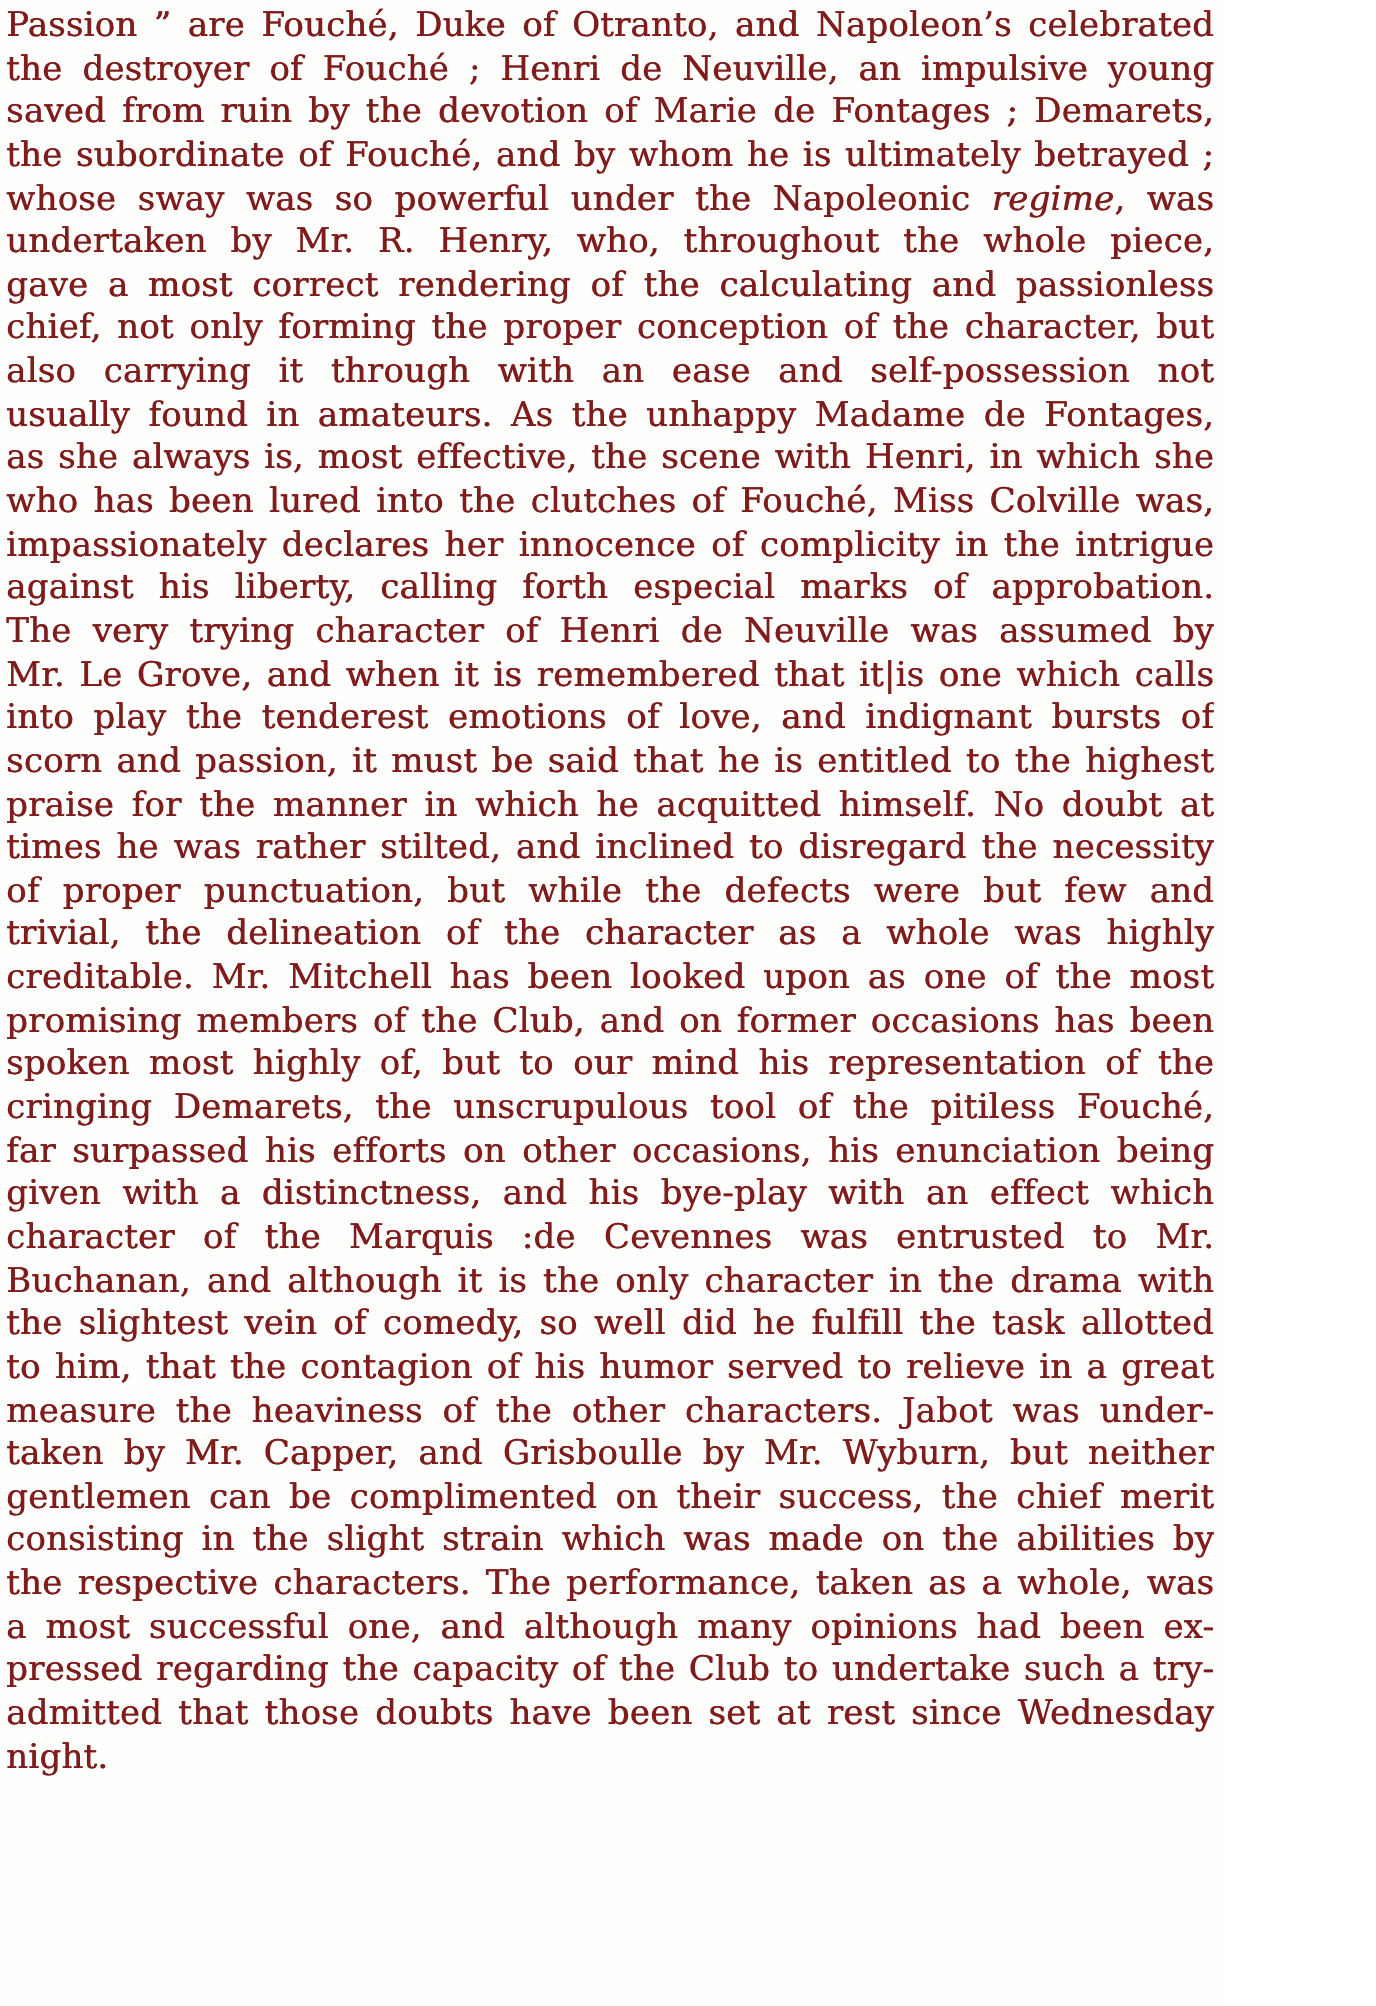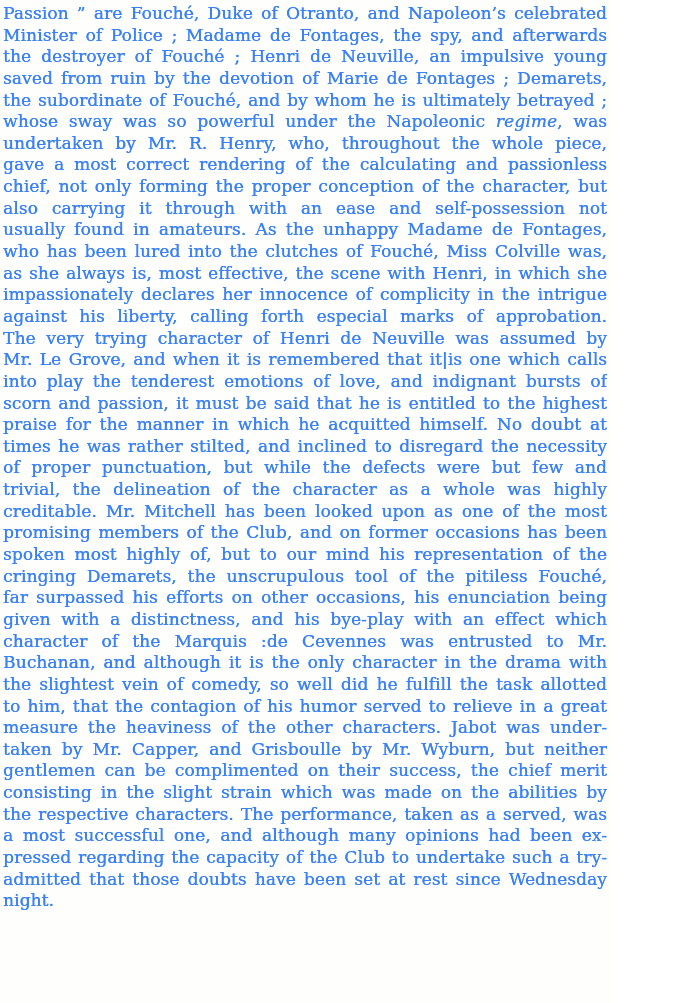--- a/index.html
+++ b/index.html
@@ -5,21 +5,21 @@
   html, body {
     margin: 0;
     padding: 0;
     background: #ffffff;
   }
   .page {
     box-sizing: border-box;
     width: 612px;
     height: 1003px;
     background: #fefefd;
-    color: #3b82f6;
+    color: #7f1d1d;
     font-family: "DejaVu Serif", serif;
     font-size: 17px;
     line-height: 21.65px;
     padding: 3px 5px 16px 3px;
     overflow: hidden;
   }
   .text-column {
     width: 100%;
   }
   .line {
@@ -44,32 +44,31 @@
   .text-column {
     text-shadow: 0.3px 0 0 currentColor;
   }
 </style>
 </head>
 <body>
 
 <div class="page">
   <div class="text-column">
       <div class="line"><span>Passion ” are Fouché, Duke of Otranto, and Napoleon’s celebrated</span></div>
-      <div class="line"><span>Minister of Police ; Madame de Fontages, the spy, and afterwards</span></div>
       <div class="line"><span>the destroyer of Fouché ; Henri de Neuville, an impulsive young</span></div>
       <div class="line"><span>saved from ruin by the devotion of Marie de Fontages ; Demarets,</span></div>
       <div class="line"><span>the subordinate of Fouché, and by whom he is ultimately betrayed ;</span></div>
       <div class="line"><span>whose sway was so powerful under the Napoleonic </span><em>regime</em><span>, was</span></div>
       <div class="line"><span>undertaken by Mr. R. Henry, who, throughout the whole piece,</span></div>
       <div class="line"><span>gave a most correct rendering of the calculating and passionless</span></div>
       <div class="line"><span>chief, not only forming the proper conception of the character, but</span></div>
       <div class="line"><span>also carrying it through with an ease and self-possession not</span></div>
       <div class="line"><span>usually found in amateurs.  As the unhappy Madame de Fontages,</span></div>
+      <div class="line"><span>as she always is, most effective, the scene with Henri, in which she</span></div>
       <div class="line"><span>who has been lured into the  clutches of Fouché, Miss Colville was,</span></div>
-      <div class="line"><span>as she always is, most effective, the scene with Henri, in which she</span></div>
       <div class="line"><span>impassionately declares her innocence of complicity in the intrigue</span></div>
       <div class="line"><span>against his liberty, calling forth especial marks of approbation.</span></div>
       <div class="line"><span>The very trying character of Henri de Neuville was assumed by</span></div>
       <div class="line"><span>Mr. Le Grove, and when it is remembered that it|is one which calls</span></div>
       <div class="line"><span>into play the tenderest emotions of love, and indignant bursts of</span></div>
       <div class="line"><span>scorn and passion, it must be said that he is entitled to the highest</span></div>
       <div class="line"><span>praise for the manner in which he acquitted himself.  No doubt at</span></div>
       <div class="line"><span>times he was rather stilted, and inclined to disregard the necessity</span></div>
       <div class="line"><span>of proper punctuation, but while the defects were but few and</span></div>
       <div class="line"><span>trivial, the delineation of the character as a whole was highly</span></div>
@@ -80,19 +79,19 @@
       <div class="line"><span>far surpassed his efforts on other occasions, his enunciation being</span></div>
       <div class="line"><span>given with a distinctness, and his bye-play with an effect which</span></div>
       <div class="line"><span>character of the Marquis :de Cevennes was entrusted to Mr.</span></div>
       <div class="line"><span>Buchanan, and although it is the only character in the drama with</span></div>
       <div class="line"><span>the slightest vein of comedy, so well did he fulfill the task allotted</span></div>
       <div class="line"><span>to him, that the contagion of his humor served to relieve in a great</span></div>
       <div class="line"><span>measure the heaviness of the other characters.  Jabot was under-</span></div>
       <div class="line"><span>taken by Mr. Capper, and Grisboulle by Mr. Wyburn, but neither</span></div>
       <div class="line"><span>gentlemen can be complimented on their success, the chief merit</span></div>
       <div class="line"><span>consisting in the slight strain which was made on the abilities by</span></div>
-      <div class="line"><span>the respective characters.  The performance, taken as a served, was</span></div>
+      <div class="line"><span>the respective characters.  The performance, taken as a whole, was</span></div>
       <div class="line"><span>a most successful one, and although many opinions had been ex-</span></div>
       <div class="line"><span>pressed regarding the capacity of the Club to undertake such a try-</span></div>
       <div class="line"><span>admitted that those doubts have been set at rest since Wednesday</span></div>
       <div class="line last-line"><span>night.</span></div>
     </div>
 </div>
 
 </body></html>

